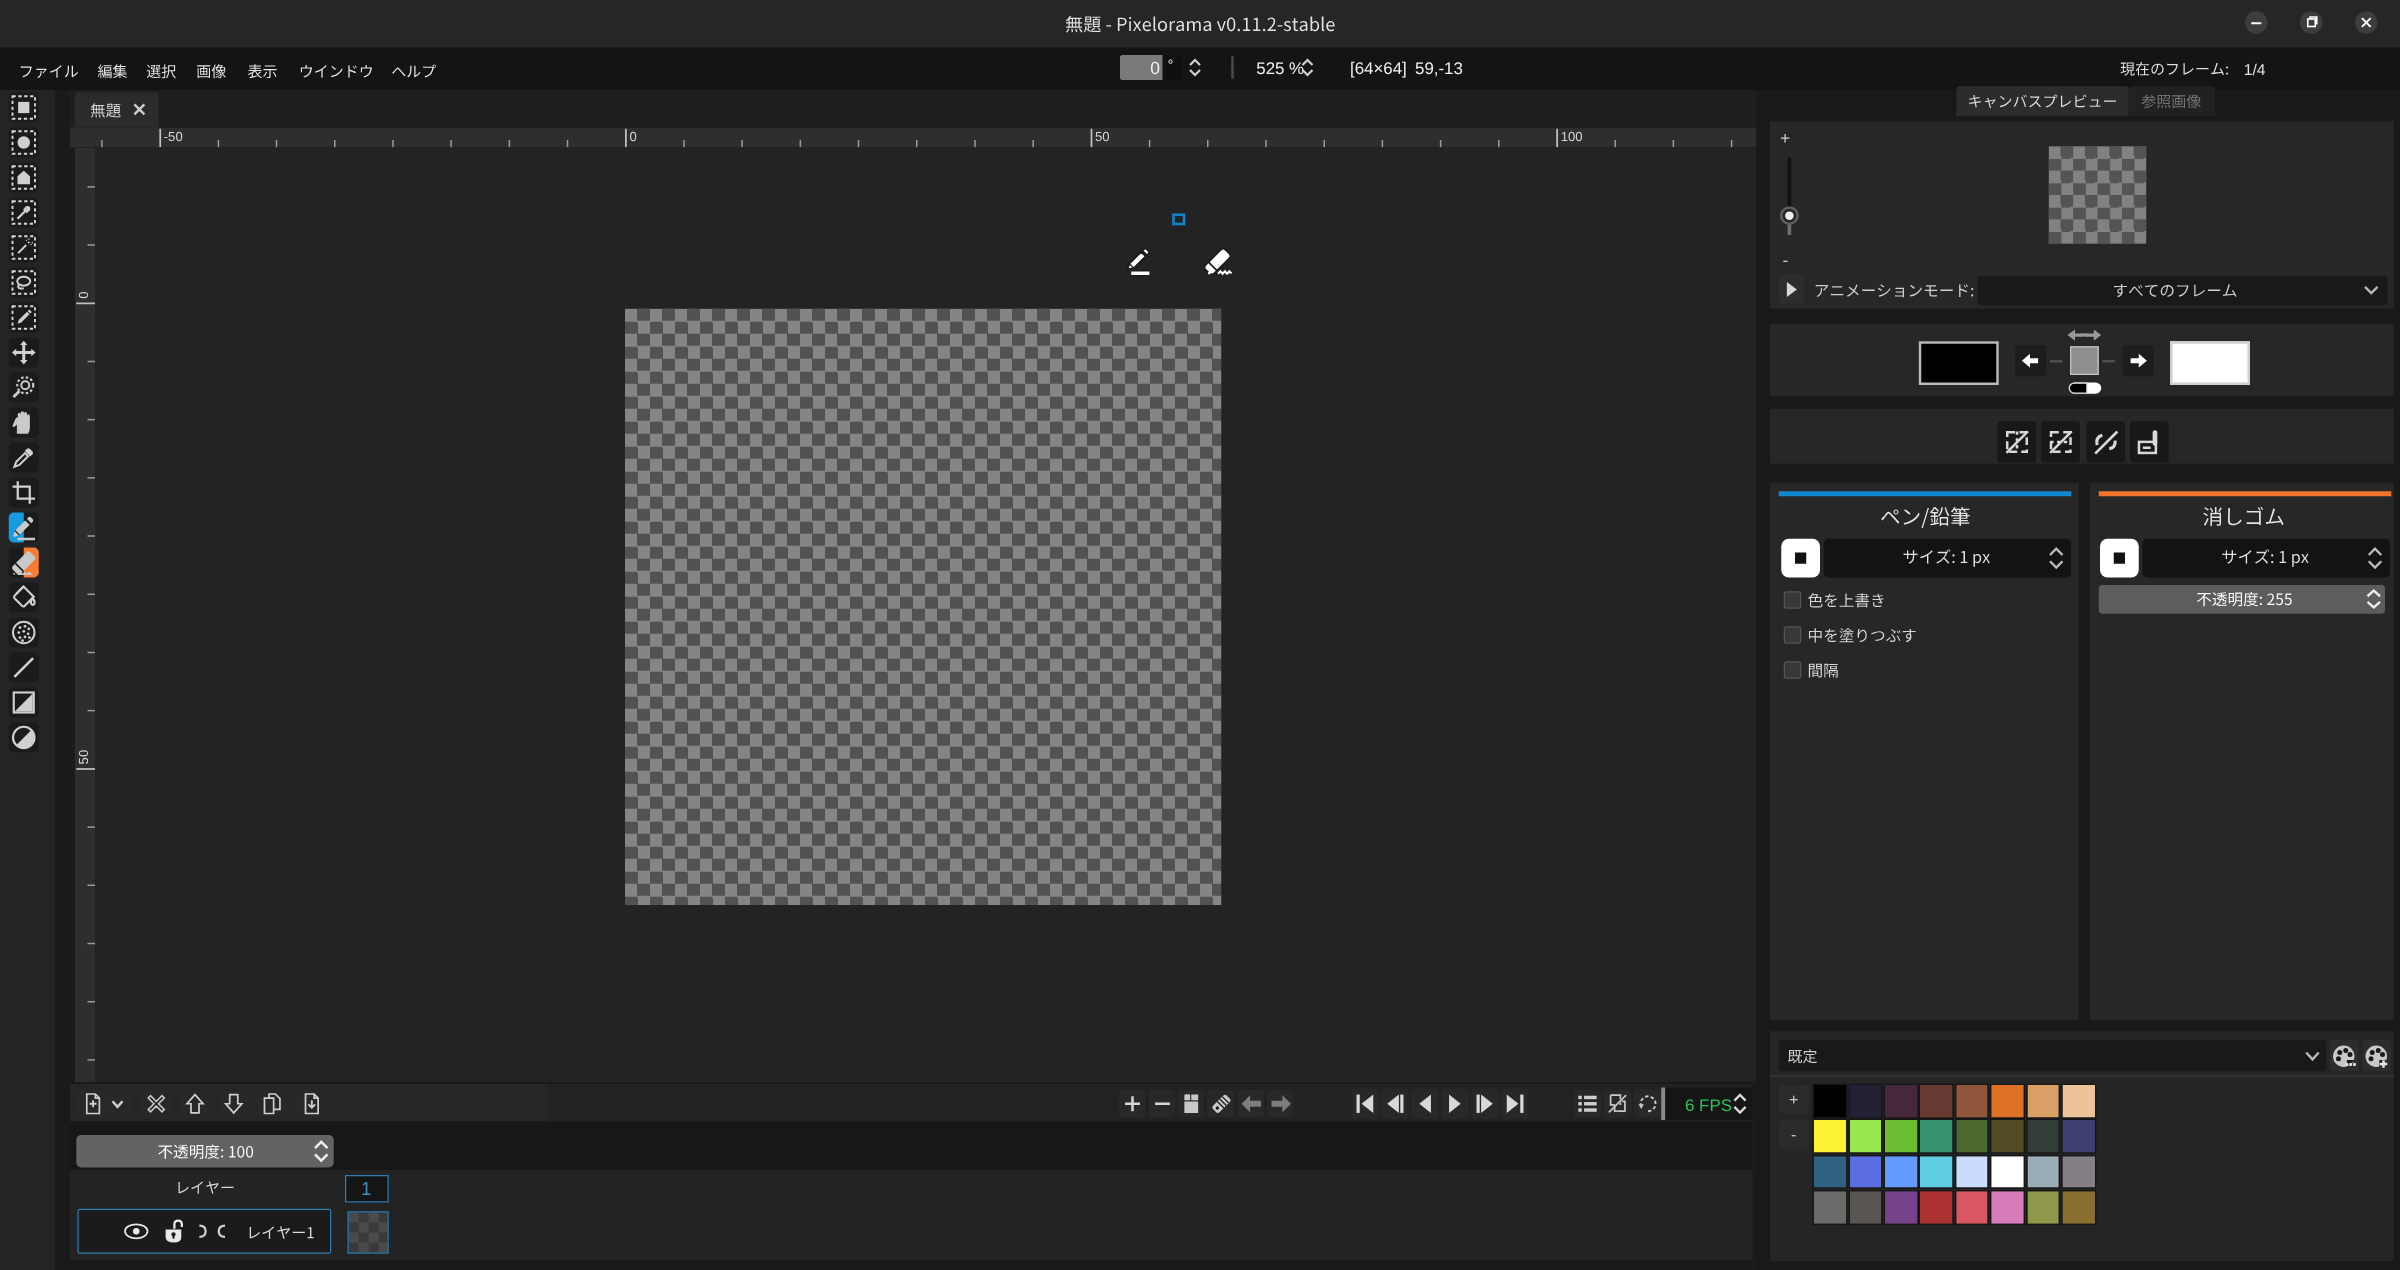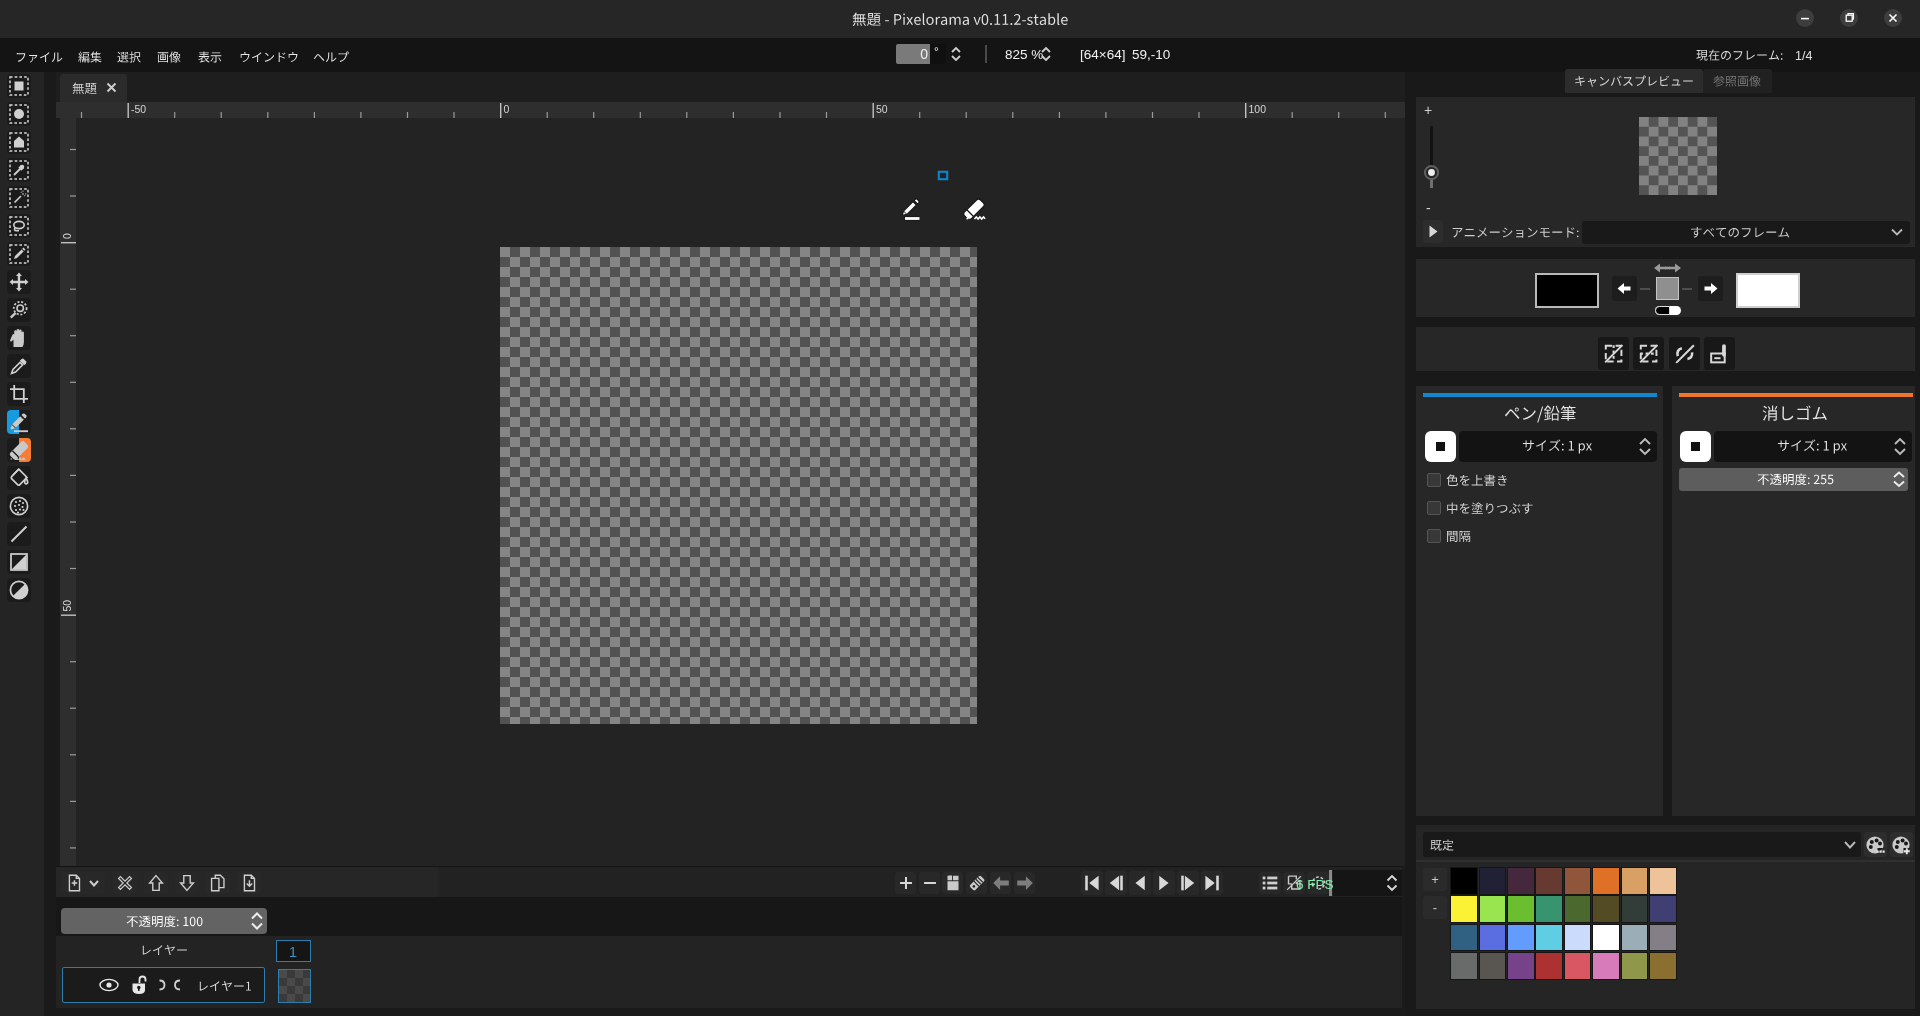--- a/index.html
+++ b/index.html
@@ -42,27 +42,27 @@
     </svg>
 <div style="position:absolute;left:896px;top:44px;width:50px;height:20px;background:#101010;border-radius:2px;"></div>
 <div style="position:absolute;left:896px;top:44px;width:34px;height:20px;background:#7a7a7a;border-radius:2px 0 0 2px;"></div>
 <div style="position:absolute;left:928px;top:47px;transform:translateX(-100%);font-size:14px;color:#f0f0f0;font-weight:400;line-height:1;white-space:pre;">0</div>
 <div style="position:absolute;left:934px;top:46px;font-size:12px;color:#e8e8e8;font-weight:400;line-height:1;white-space:pre;">°</div>
 <svg style="position:absolute;left:948px;top:44px" width="16" height="20" viewBox="0 0 16 20">
       <path d="M4 8 L8 4 L12 8" fill="none" stroke="#cfcfcf" stroke-width="1.8"></path>
       <path d="M4 12 L8 16 L12 12" fill="none" stroke="#cfcfcf" stroke-width="1.8"></path>
     </svg>
 <div style="position:absolute;left:985px;top:45px;width:2px;height:18px;background:#4a4a4a;"></div>
-<div style="position:absolute;left:1005px;top:47.5px;font-size:13.5px;color:#f0f0f0;font-weight:400;line-height:1;white-space:pre;">825 %</div>
+<div style="position:absolute;left:1005px;top:47.5px;font-size:13.5px;color:#f0f0f0;font-weight:400;line-height:1;white-space:pre;">525 %</div>
 <svg style="position:absolute;left:1038px;top:44px" width="16" height="20" viewBox="0 0 16 20">
       <path d="M4 8 L8 4 L12 8" fill="none" stroke="#cfcfcf" stroke-width="1.8"></path>
       <path d="M4 12 L8 16 L12 12" fill="none" stroke="#cfcfcf" stroke-width="1.8"></path>
     </svg>
 <div style="position:absolute;left:1080px;top:47.5px;font-size:13.5px;color:#f0f0f0;font-weight:400;line-height:1;white-space:pre;">[64×64]</div>
-<div style="position:absolute;left:1132px;top:47.5px;font-size:13.5px;color:#f0f0f0;font-weight:400;line-height:1;white-space:pre;">59,-10</div>
+<div style="position:absolute;left:1132px;top:47.5px;font-size:13.5px;color:#f0f0f0;font-weight:400;line-height:1;white-space:pre;">59,-13</div>
 <div style="position:absolute;left:0px;top:72px;width:44px;height:944px;background:#242424;"></div>
 <div style="position:absolute;left:44px;top:72px;width:12px;height:944px;background:#1a1a1a;"></div>
 <div style="position:absolute;left:7px;top:73.5px;width:24px;height:24px;background:#1b1b1b;border-radius:4px;"></div>
 <svg style="position:absolute;left:7px;top:73.5px" width="24" height="24" viewBox="0 0 24 24">
       <rect x="3" y="3" width="18" height="18" fill="none" stroke="#d8d8d8" stroke-width="1.5" stroke-dasharray="2.6 2.1"></rect>
       <rect x="7.5" y="7.5" width="9" height="9" fill="#d0d0d0"></rect>
     </svg>
 <div style="position:absolute;left:7px;top:101.5px;width:24px;height:24px;background:#1b1b1b;border-radius:4px;"></div>
 <svg style="position:absolute;left:7px;top:101.5px" width="24" height="24" viewBox="0 0 24 24">
       <rect x="3" y="3" width="18" height="18" fill="none" stroke="#d8d8d8" stroke-width="1.5" stroke-dasharray="2.6 2.1"></rect>
@@ -399,21 +399,21 @@
       <path d="M9.5 13 V18.5 H12" fill="none" stroke="#c9c9c9" stroke-width="1.5"></path>
       <path d="M4.5 19.5 L19.5 4.5" stroke="#c9c9c9" stroke-width="1.5"></path>
     </svg>
 <div style="position:absolute;left:1307px;top:872px;width:22px;height:22px;background:#282828;border-radius:3px;"></div>
     <svg style="position:absolute;left:1307.0px;top:872.0px" width="22" height="22" viewBox="0 0 24 24">
       <path d="M6.5 14.5 A6.5 6.5 0 1 1 12 18.5" fill="none" stroke="#c9c9c9" stroke-width="1.7" stroke-dasharray="3 2"></path>
       <path d="M4.2 12.5 L8.8 12.5 L6.5 16.5 Z" fill="#c9c9c9"></path>
     </svg>
 <div style="position:absolute;left:1328.5px;top:870px;width:3px;height:26px;background:#8a8a8a;"></div>
 <div style="position:absolute;left:1333px;top:870px;width:69px;height:26px;background:#151515;"></div>
-<div style="position:absolute;left:1296px;top:878px;font-size:13.5px;color:#86efac;font-weight:400;line-height:1;white-space:pre;">6 FPS</div>
+<div style="position:absolute;left:1348px;top:878px;font-size:13.5px;color:#22c55e;font-weight:400;line-height:1;white-space:pre;">6 FPS</div>
 <svg style="position:absolute;left:1384px;top:871px" width="16" height="24" viewBox="0 0 16 24">
       <path d="M3.5 9.5 L8 5 L12.5 9.5" fill="none" stroke="#d8d8d8" stroke-width="1.9"></path>
       <path d="M3.5 14.5 L8 19 L12.5 14.5" fill="none" stroke="#d8d8d8" stroke-width="1.9"></path>
     </svg>
 <div style="position:absolute;left:1405px;top:72px;width:515px;height:944px;background:#191919;"></div>
 <svg style="position:absolute;left:1696.0px;top:49.3px" width="87.3" height="14.4" viewBox="0 -10.6 87.3 14.4">
       <path d="M6.1 -6.9H10V-5.7H6.1ZM6.1 -4.9H10V-3.7H6.1ZM6.1 -8.8H10V-7.6H6.1ZM0.4 -1.8 0.6 -0.9C1.8 -1.3 3.4 -1.8 4.9 -2.2L4.8 -3L3.1 -2.5V-5.2H4.6V-6.1H3.1V-8.6H4.7V-9.5H0.6V-8.6H2.3V-6.1H0.7V-5.2H2.3V-2.3ZM5.3 -9.6V-2.9H6.3C6.1 -1.4 5.6 -0.3 3.5 0.3C3.7 0.5 3.9 0.8 4 1C6.3 0.3 7 -1 7.2 -2.9H8.4V-0.3C8.4 0.6 8.6 0.9 9.5 0.9C9.7 0.9 10.5 0.9 10.7 0.9C11.4 0.9 11.6 0.5 11.7 -1C11.5 -1 11.1 -1.2 10.9 -1.3C10.9 -0.1 10.8 0.1 10.6 0.1C10.4 0.1 9.8 0.1 9.6 0.1C9.3 0.1 9.3 0 9.3 -0.3V-2.9H10.9V-9.6Z M16.7 -10.1C16.5 -9.5 16.3 -8.8 16.1 -8.2H12.8V-7.4H15.7C14.9 -5.8 13.8 -4.4 12.5 -3.4C12.6 -3.2 12.8 -2.8 12.9 -2.6C13.4 -3 13.9 -3.4 14.3 -3.8V0.9H15.2V-4.9C15.8 -5.7 16.3 -6.5 16.7 -7.4H23.3V-8.2H17.1C17.3 -8.8 17.5 -9.3 17.6 -9.9ZM19.2 -6.7V-4.4H16.5V-3.6H19.2V-0.2H16V0.7H23.3V-0.2H20.1V-3.6H22.8V-4.4H20.1V-6.7Z M29.7 -7.7C29.6 -6.6 29.3 -5.5 29 -4.5C28.4 -2.4 27.8 -1.6 27.2 -1.6C26.7 -1.6 26 -2.3 26 -3.8C26 -5.4 27.4 -7.4 29.7 -7.7ZM30.7 -7.7C32.7 -7.5 33.9 -6 33.9 -4.2C33.9 -2.2 32.4 -1 30.9 -0.7C30.6 -0.6 30.2 -0.6 29.8 -0.5L30.4 0.4C33.2 0 34.9 -1.7 34.9 -4.2C34.9 -6.6 33.1 -8.6 30.3 -8.6C27.4 -8.6 25.1 -6.3 25.1 -3.7C25.1 -1.8 26.1 -0.5 27.2 -0.5C28.3 -0.5 29.3 -1.8 30 -4.3C30.3 -5.4 30.6 -6.6 30.7 -7.7Z M46.3 -8 45.6 -8.4C45.4 -8.4 45.1 -8.4 45 -8.4C44.4 -8.4 39.6 -8.4 38.9 -8.4C38.5 -8.4 38.1 -8.4 37.7 -8.5V-7.4C38.1 -7.4 38.5 -7.4 38.9 -7.4C39.6 -7.4 44.4 -7.4 45.1 -7.4C44.9 -6.3 44.4 -4.6 43.5 -3.5C42.5 -2.2 41.1 -1.2 38.8 -0.6L39.6 0.3C41.8 -0.4 43.3 -1.5 44.4 -3C45.3 -4.2 45.9 -6.1 46.2 -7.4C46.2 -7.6 46.2 -7.8 46.3 -8Z M50.7 -0.4 51.4 0.2C51.6 0.1 51.7 0 51.9 0C54.9 -0.9 57.3 -2.4 58.9 -4.3L58.3 -5.1C56.9 -3.2 54.1 -1.6 51.8 -1C51.8 -1.6 51.8 -6.7 51.8 -7.8C51.8 -8.2 51.8 -8.6 51.9 -8.9H50.7C50.7 -8.7 50.8 -8.1 50.8 -7.8C50.8 -6.7 50.8 -1.7 50.8 -1C50.8 -0.7 50.7 -0.6 50.7 -0.4Z M61.2 -5.2V-4C61.6 -4.1 62.2 -4.1 62.9 -4.1C63.8 -4.1 68.6 -4.1 69.5 -4.1C70 -4.1 70.5 -4 70.8 -4V-5.2C70.5 -5.2 70.1 -5.1 69.5 -5.1C68.6 -5.1 63.8 -5.1 62.9 -5.1C62.2 -5.1 61.6 -5.2 61.2 -5.2Z M74 -1.3C73.7 -1.3 73.2 -1.3 72.9 -1.3L73.1 -0.2C73.4 -0.3 73.8 -0.3 74.1 -0.3C75.7 -0.5 79.7 -0.9 81.5 -1.2C81.8 -0.6 82 -0 82.2 0.4L83.2 -0C82.7 -1.3 81.4 -3.7 80.5 -4.9L79.6 -4.5C80.1 -3.9 80.6 -3 81.1 -2.1C79.8 -1.9 77.5 -1.6 75.7 -1.5C76.3 -3 77.5 -6.7 77.9 -7.8C78 -8.3 78.1 -8.7 78.3 -9L77.1 -9.2C77 -8.9 77 -8.6 76.8 -8C76.5 -6.9 75.3 -3 74.6 -1.4Z M85.7 -4.7C86.1 -4.7 86.5 -5 86.5 -5.5C86.5 -6 86.1 -6.4 85.7 -6.4C85.2 -6.4 84.9 -6 84.9 -5.5C84.9 -5 85.2 -4.7 85.7 -4.7ZM85.7 0.2C86.1 0.2 86.5 -0.2 86.5 -0.7C86.5 -1.2 86.1 -1.5 85.7 -1.5C85.2 -1.5 84.9 -1.2 84.9 -0.7C84.9 -0.2 85.2 0.2 85.7 0.2Z" fill="#e0e0e0"></path>
     </svg>
 <div style="position:absolute;left:1795px;top:49.5px;font-size:12.5px;color:#e0e0e0;font-weight:400;line-height:1;white-space:pre;">1/4</div>
 <div style="position:absolute;left:1565px;top:69px;width:138px;height:24px;background:#2c2c2c;border-radius:3px 3px 0 0;"></div>

